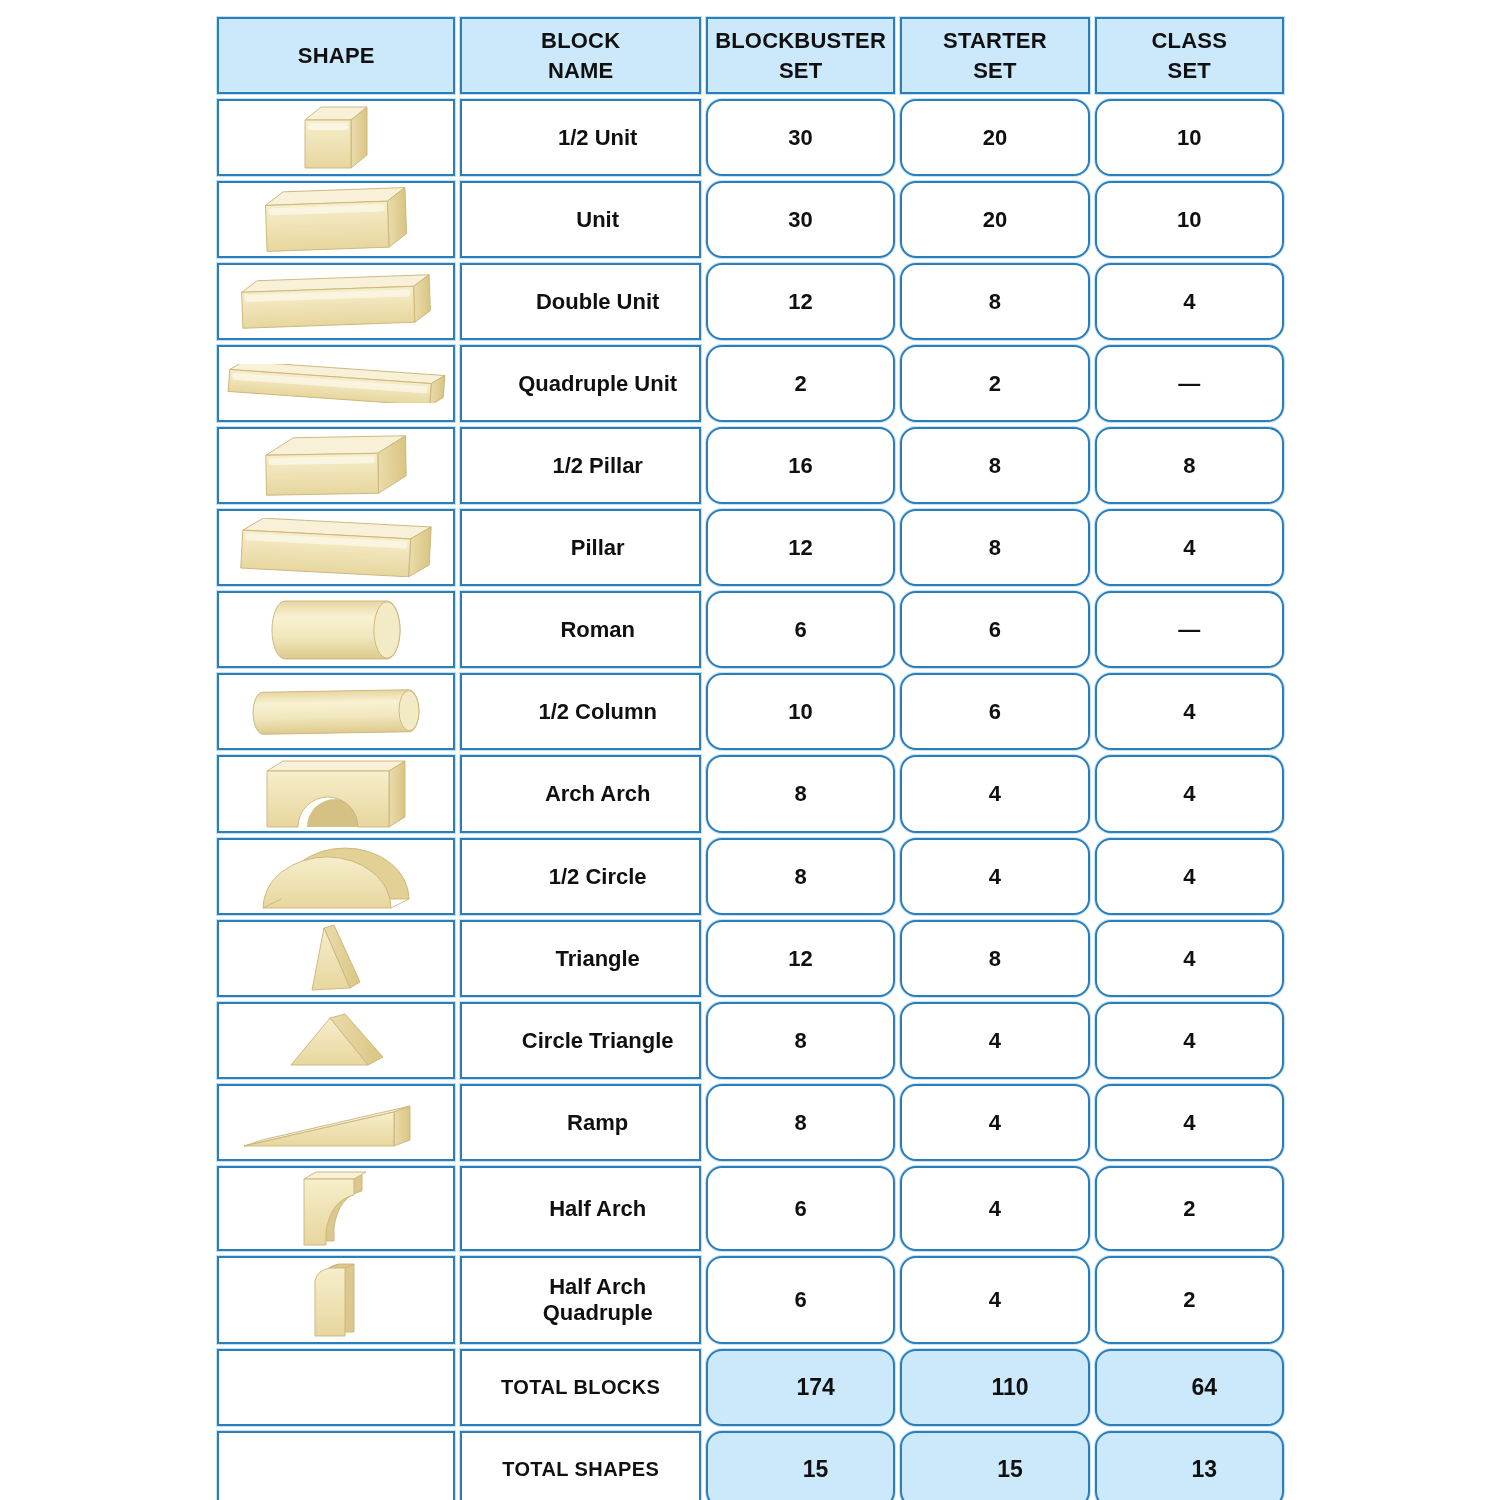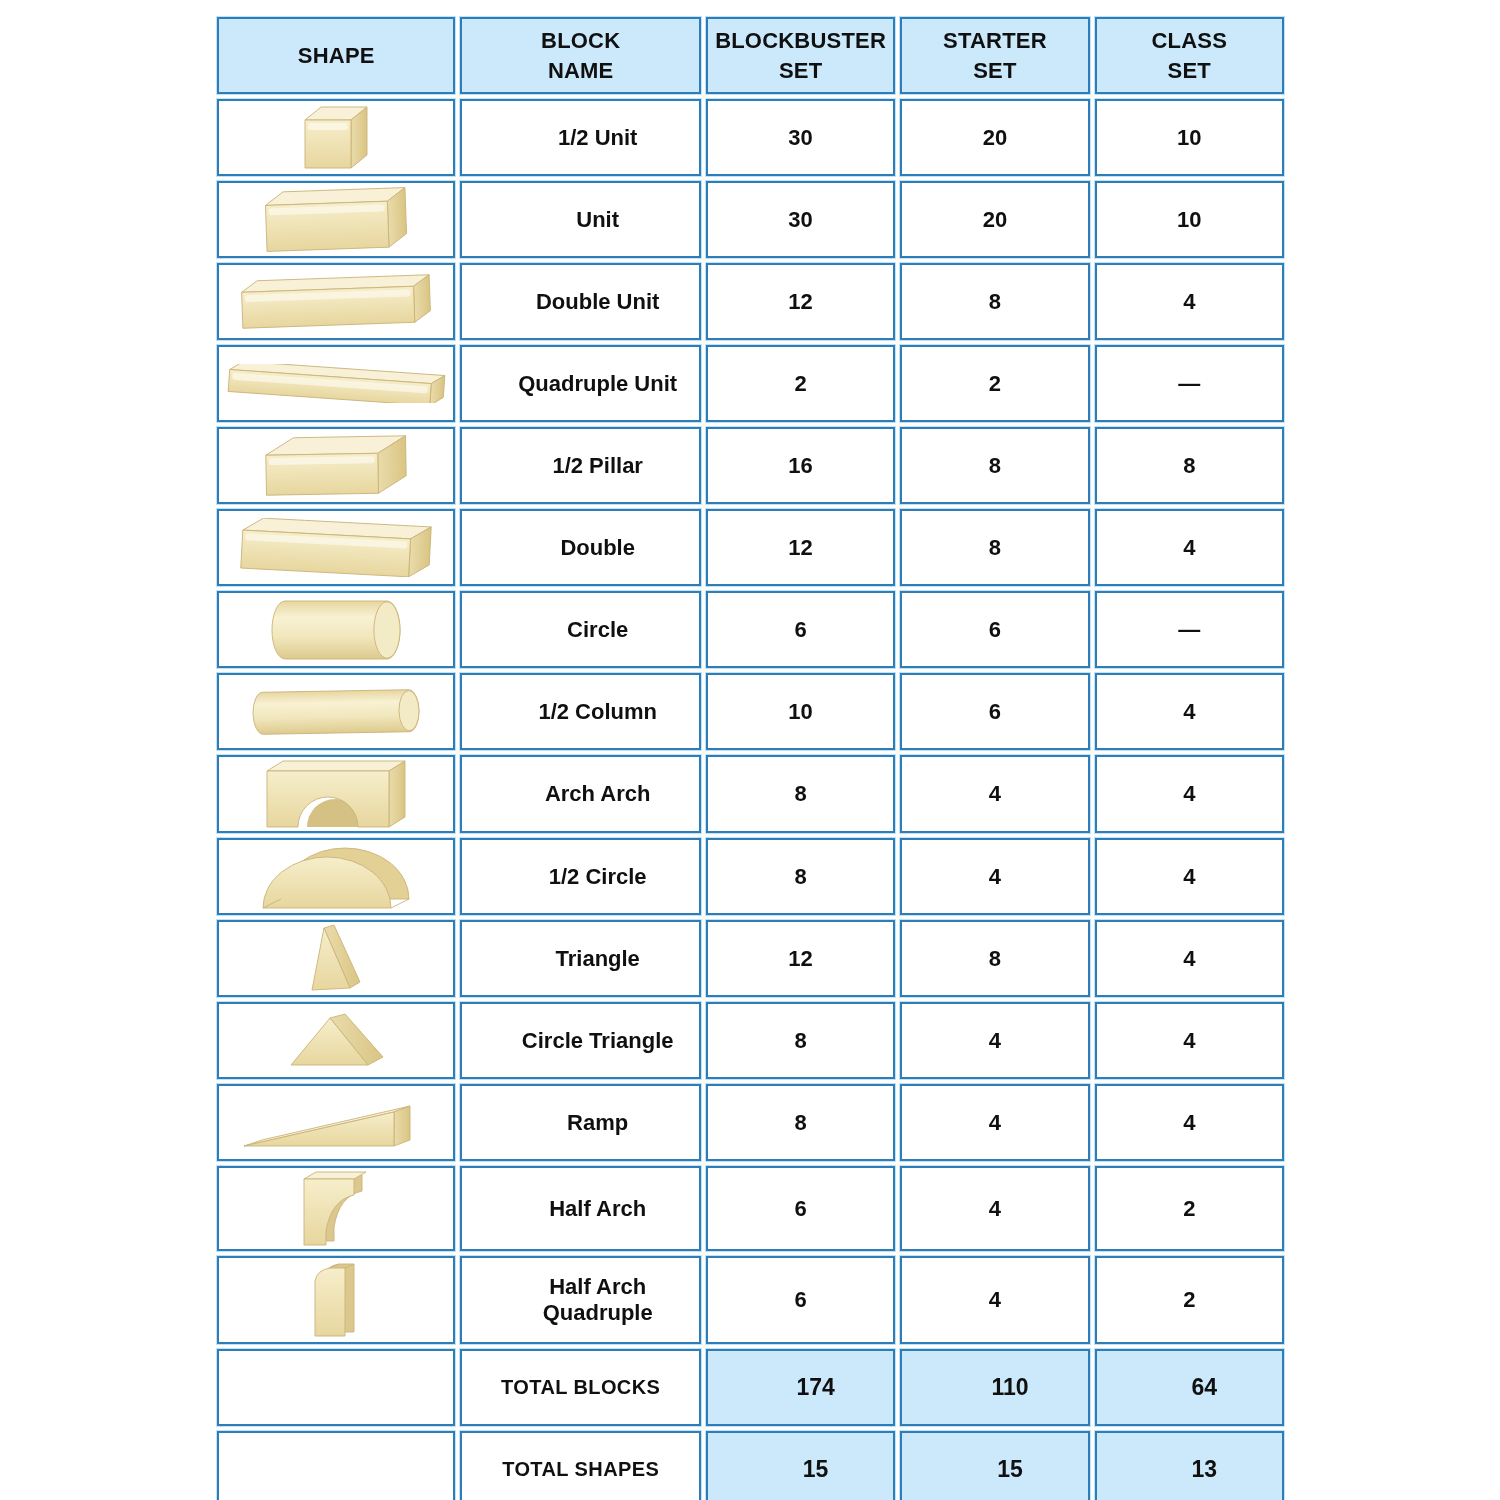--- a/index.html
+++ b/index.html
@@ -20,21 +20,21 @@
     box-shadow:0 0 0 1px #c2e2f6;
     text-align:center; vertical-align:middle;
     background:#ffffff;
   }
   th.hdr {
     background:#cbe9fb;
     font-size:22px; font-weight:bold; line-height:1.32;
     white-space:pre-line; letter-spacing:0.2px; color:#101010;
   }
   td.name-cell { font-size:22px; font-weight:bold; color:#101010;padding-left:35px; }
-  td.num-cell  { font-size:22px; font-weight:bold; color:#101010; }
+  td.num-cell  { font-size:22px; font-weight:bold; color:#101010;border-radius:16px; }
   td.shape-cell { padding:0; }
   td.shape-cell .shape-icon {
     display:flex; align-items:center; justify-content:center;
     width:100%; height:100%;
   }
   tr.total-row td.total-label {
     font-size:20px; font-weight:bold; letter-spacing:0.4px; color:#101010;margin-left:36px;
   }
   tr.total-row td.num-cell { background:#cbe9fb; font-size:23px;padding-left:31px; }
   svg { display:block; }
@@ -257,21 +257,21 @@
   </defs>
    <g transform="translate(4,4) rotate(3 94 25.5)">
     <path d="M0,13 L20,0 L188,0 L168,13 Z" fill="#f8f1d8" stroke="#c9b377" stroke-width="0.9" stroke-linejoin="round"></path>
     <path d="M168,13 L188,0 L188,38 L168,51 Z" fill="url(#s6)" stroke="#c9b377" stroke-width="0.9" stroke-linejoin="round"></path>
     <path d="M0,13 L168,13 L168,51 L0,51 Z" fill="url(#f6)" stroke="#c9b377" stroke-width="0.9" stroke-linejoin="round"></path>
     <rect x="3" y="16" width="162" height="7" rx="3" fill="#fcf8e9" opacity="0.75"></rect>
    </g>
               </svg>
             </span>
           </td>
-          <td class="name-cell">Double</td>
+          <td class="name-cell">Pillar</td>
           <td class="num-cell">12</td>
           <td class="num-cell">8</td>
           <td class="num-cell">4</td>
         </tr>
         <tr>
           <td class="shape-cell">
             <span class="shape-icon">
               <svg width="136" height="66" viewBox="0 0 136 66">
                 <defs>
     <linearGradient id="f7" x1="0" y1="0" x2="0" y2="1">
@@ -289,21 +289,21 @@
                     <stop offset="1" stop-color="#ddca8d"></stop>
     </linearGradient>
   </defs>
    <g transform="translate(4,4) rotate(0 64 29)">
     <path d="M13.05,0 H114.95 A13.05 29 0 0 1 114.95,58 H13.05 A13.05 29 0 0 1 13.05,0 Z" fill="url(#c7)" stroke="#c9b377" stroke-width="0.9" stroke-linejoin="round"></path>
     <ellipse cx="114.95" cy="29" rx="13.05" ry="28.2" fill="#f3ebc6" stroke="#c9b377" stroke-width="0.9" stroke-linejoin="round"></ellipse>
    </g>
               </svg>
             </span>
           </td>
-          <td class="name-cell">Circle</td>
+          <td class="name-cell">Roman</td>
           <td class="num-cell">6</td>
           <td class="num-cell">6</td>
           <td class="num-cell">—</td>
         </tr>
         <tr>
           <td class="shape-cell">
             <span class="shape-icon">
               <svg width="174" height="50" viewBox="0 0 174 50">
                 <defs>
     <linearGradient id="f8" x1="0" y1="0" x2="0" y2="1">

